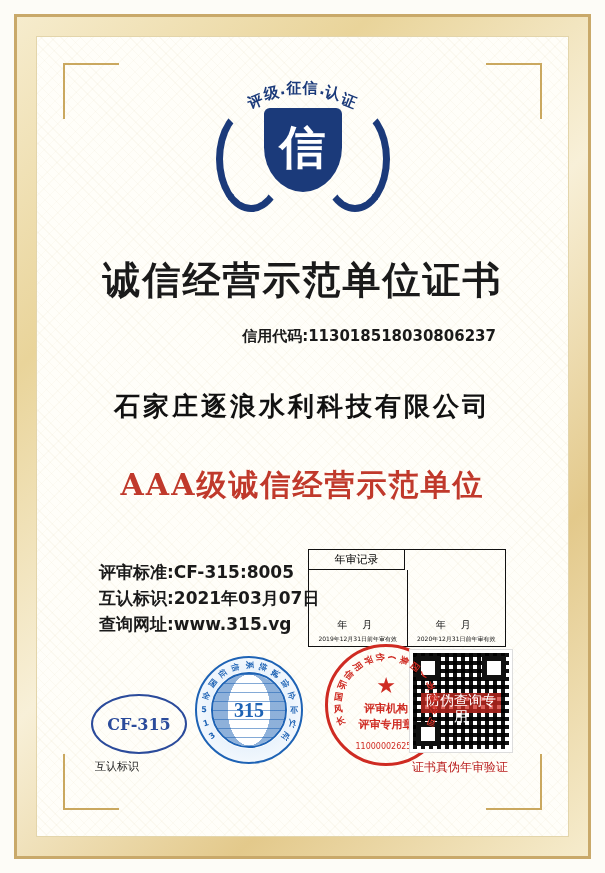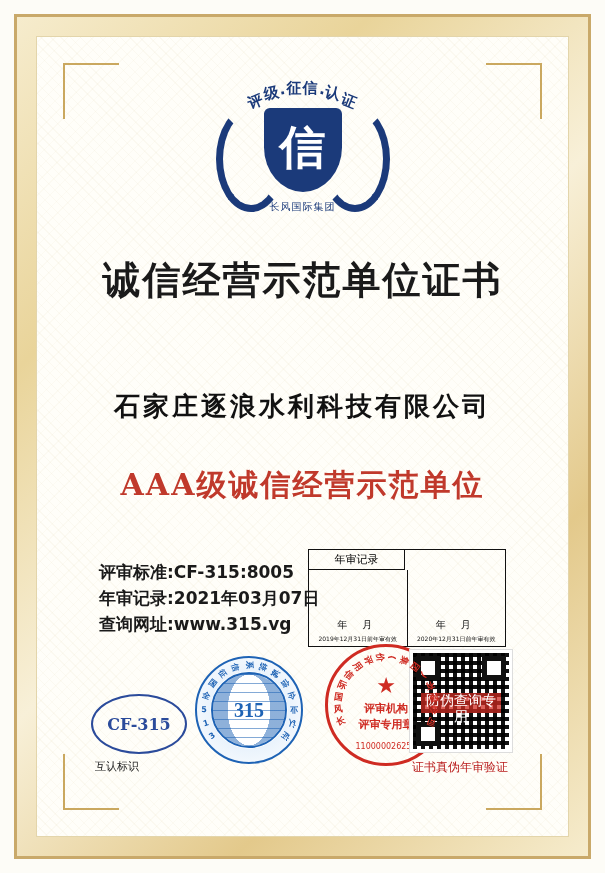--- a/index.html
+++ b/index.html
@@ -473,33 +473,35 @@
     <div class="corner br"></div>
 
     <div class="emblem">
       <div class="emblem-inner">
         <div class="emblem-arc">
           <span class="a1">评</span><span class="a2">级</span><span class="a2">·</span><span class="a3">征</span><span class="a3">信</span><span class="a4">·</span><span class="a4">认</span><span class="a5">证</span>
         </div>
         <div class="wreath-left"></div>
         <div class="wreath-right"></div>
         <div class="emblem-shield">信</div>
-        <div class="emblem-sub">长风国际集团</div>
       </div>
     </div>
 
     <div class="main-title">诚信经营示范单位证书</div>
 
+    <div class="credit-code">
+      <span>信用代码:</span><span>113018518030806237</span>
+    </div>
 
     <div class="company-name">石家庄逐浪水利科技有限公司</div>
     <div class="award-line">AAA级诚信经营示范单位</div>
 
     <div class="details">
       <div>评审标准:CF-315:8005</div>
-      <div>年审记录:2021年03月07日</div>
+      <div>互认标识:2021年03月07日</div>
       <div>查询网址:www.315.vg</div>
     </div>
 
     <div class="review-table">
       <div class="review-title">年审记录</div>
       <div class="review-body">
         <div class="review-cell">
           <div class="ym">年 月</div>
           <div class="note">2019年12月31日前年审有效</div>
         </div>

